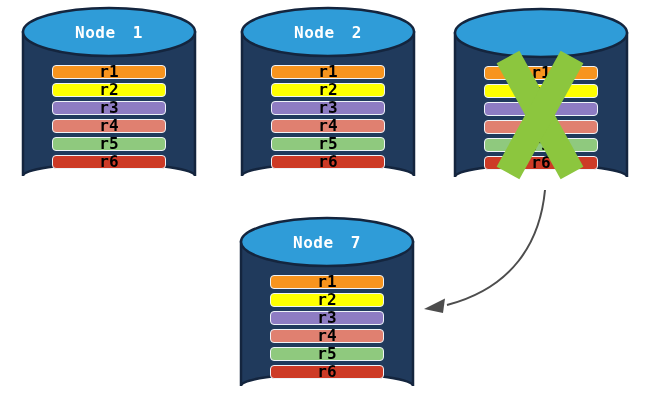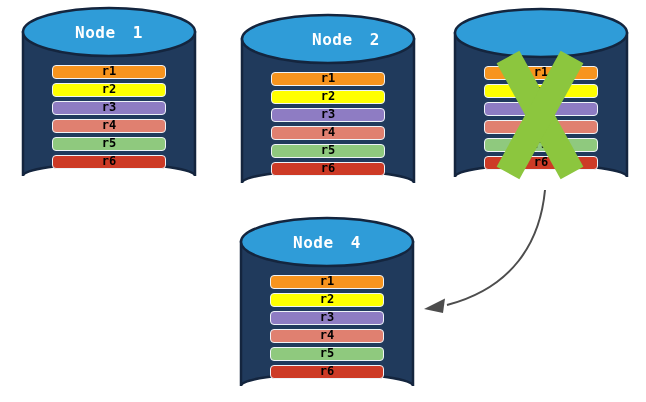--- a/index.html
+++ b/index.html
@@ -15,21 +15,21 @@
     color:#ffffff;font-weight:bold;font-size:16px;word-spacing:7px;
     letter-spacing:0.5px;
   }
   .bars{
     position:absolute;left:31px;top:59px;width:114px;
     display:flex;flex-direction:column;gap:4.5px;
   }
   .bar{
     height:13.5px;box-sizing:border-box;
     border:1px solid #eef3f8;border-radius:4px;
-    text-align:center;font-size:12px;font-weight:bold;
+    text-align:center;font-size:16px;font-weight:bold;
     line-height:11.5px;color:#000000;
   }
   .overlay{position:absolute;left:0;top:0;pointer-events:none;}
   .x-mark{position:absolute;left:490px;top:49px;pointer-events:none;}
 </style>
 </head>
 <body>
 
 <div class="canvas">
 
@@ -42,21 +42,21 @@
     <div class="bars">
         <div class="bar" style="background: rgb(247, 148, 30);"><span>r1</span></div>
         <div class="bar" style="background: rgb(255, 255, 0);"><span>r2</span></div>
         <div class="bar" style="background: rgb(142, 124, 195);"><span>r3</span></div>
         <div class="bar" style="background: rgb(224, 128, 112);"><span>r4</span></div>
         <div class="bar" style="background: rgb(143, 201, 126);"><span>r5</span></div>
         <div class="bar" style="background: rgb(205, 58, 38);"><span>r6</span></div>
       </div>
   </div>
 
-  <div class="node" style="left:240px;top:13px;padding-left:36px;">
+  <div class="node" style="left:240px;top:6px;">
     <svg class="cyl" width="176" height="186" viewBox="0 0 176 186">
       <path d="M2,26 L2,170 A86,12.5 0 0 1 174,170 L174,26 Z" stroke-width="2.5" fill="#203A5C" stroke="#14253E"></path>
       <ellipse cx="88" cy="26" rx="86" ry="24" stroke-width="2.5" fill="#2F9CD8" stroke="#14253E"></ellipse>
     </svg>
     <div class="node-title">Node 2</div>
     <div class="bars">
         <div class="bar" style="background: rgb(247, 148, 30);"><span>r1</span></div>
         <div class="bar" style="background: rgb(255, 255, 0);"><span>r2</span></div>
         <div class="bar" style="background: rgb(142, 124, 195);"><span>r3</span></div>
         <div class="bar" style="background: rgb(224, 128, 112);"><span>r4</span></div>
@@ -78,21 +78,21 @@
         <div class="bar" style="background: rgb(143, 201, 126);"><span>r5</span></div>
         <div class="bar" style="background: rgb(205, 58, 38);"><span>r6</span></div>
       </div>
   </div>
 
   <div class="node" style="left:239px;top:216px;">
     <svg class="cyl" width="176" height="186" viewBox="0 0 176 186">
       <path d="M2,26 L2,170 A86,12.5 0 0 1 174,170 L174,26 Z" stroke-width="2.5" fill="#203A5C" stroke="#14253E"></path>
       <ellipse cx="88" cy="26" rx="86" ry="24" stroke-width="2.5" fill="#2F9CD8" stroke="#14253E"></ellipse>
     </svg>
-    <div class="node-title">Node 4</div>
+    <div class="node-title">Node 7</div>
     <div class="bars">
         <div class="bar" style="background: rgb(247, 148, 30);"><span>r1</span></div>
         <div class="bar" style="background: rgb(255, 255, 0);"><span>r2</span></div>
         <div class="bar" style="background: rgb(142, 124, 195);"><span>r3</span></div>
         <div class="bar" style="background: rgb(224, 128, 112);"><span>r4</span></div>
         <div class="bar" style="background: rgb(143, 201, 126);"><span>r5</span></div>
         <div class="bar" style="background: rgb(205, 58, 38);"><span>r6</span></div>
       </div>
   </div>
 

